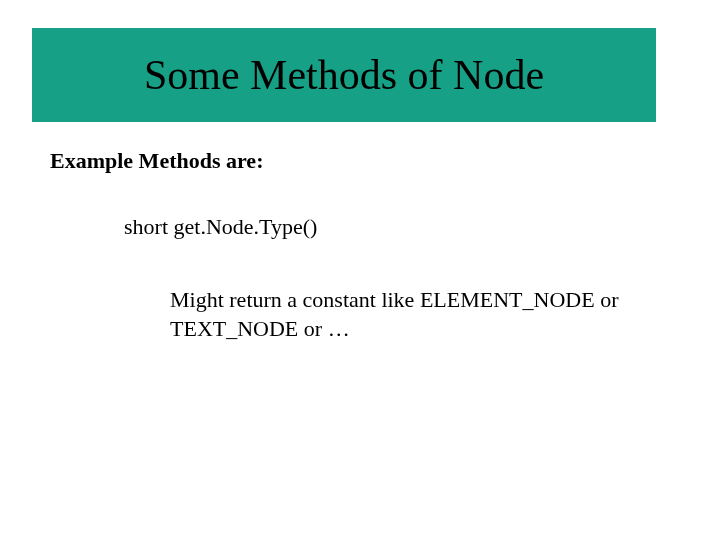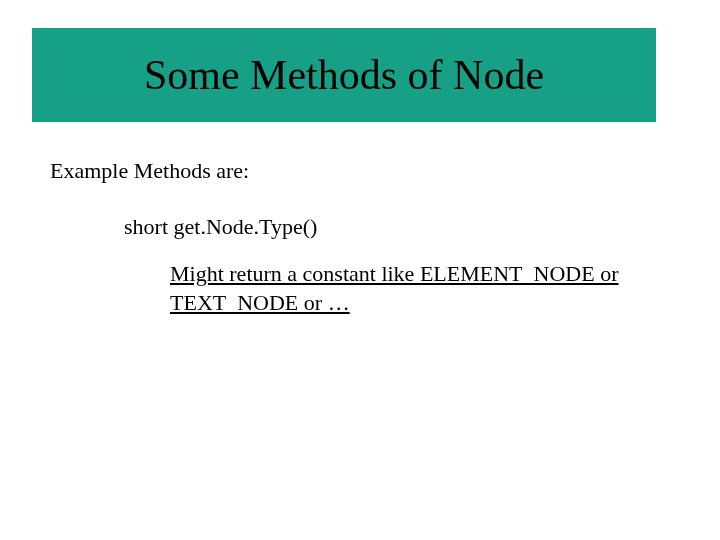--- a/index.html
+++ b/index.html
@@ -22,38 +22,38 @@
       align-items: center;
       justify-content: center;
     }
     .title-text {
       font-size: 42px;
       font-weight: normal;
       color: #000000;
     }
     .subtitle {
       position: absolute;
-      top: 158px;
+      top: 148px;
       left: 50px;
       font-size: 22px;
+      font-weight: bold;
     }
     .method-sig {
       position: absolute;
       top: 214px;
       left: 124px;
       font-size: 22px;
     }
     .description {
       position: absolute;
-      top: 260px;
+      top: 286px;
       left: 170px;
       width: 490px;
       font-size: 22px;
       line-height: 1.3;
-      text-decoration: underline;
     }
   </style>
 </head>
 <body>
 
 <div class="title-banner">
   <div class="title-text">Some Methods of Node</div>
 </div>
 
 <div class="subtitle">Example Methods are:</div>

